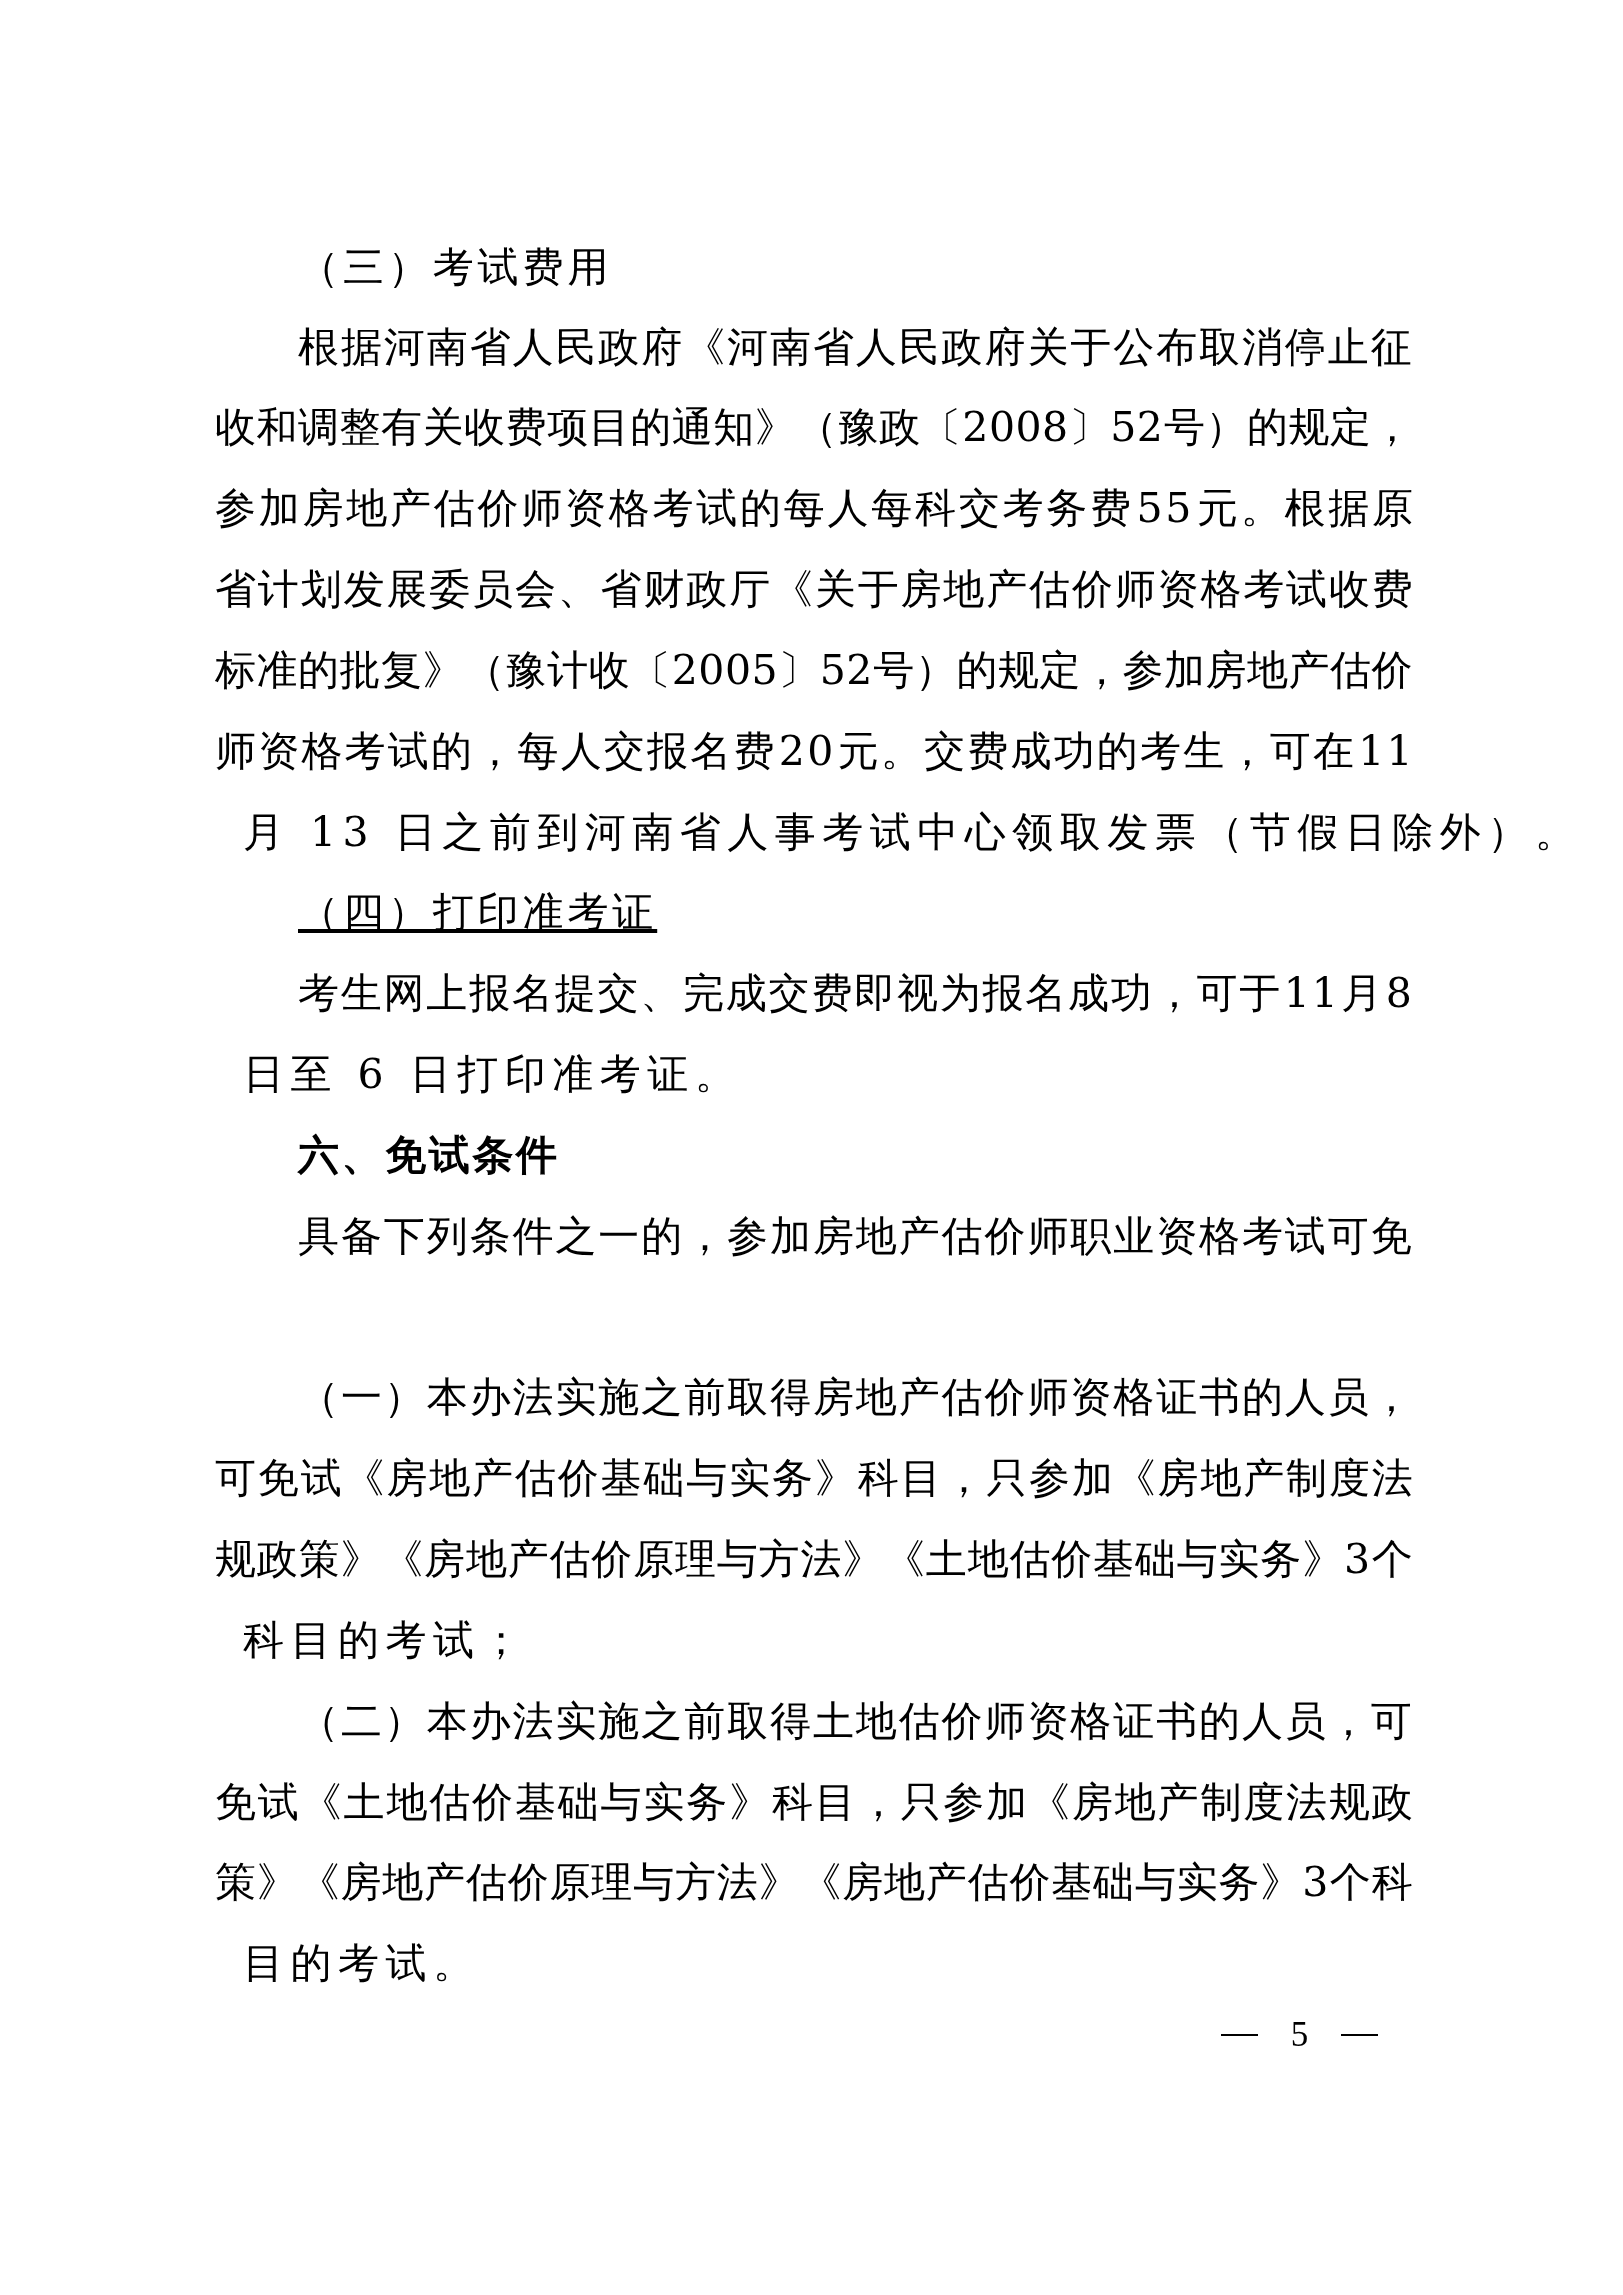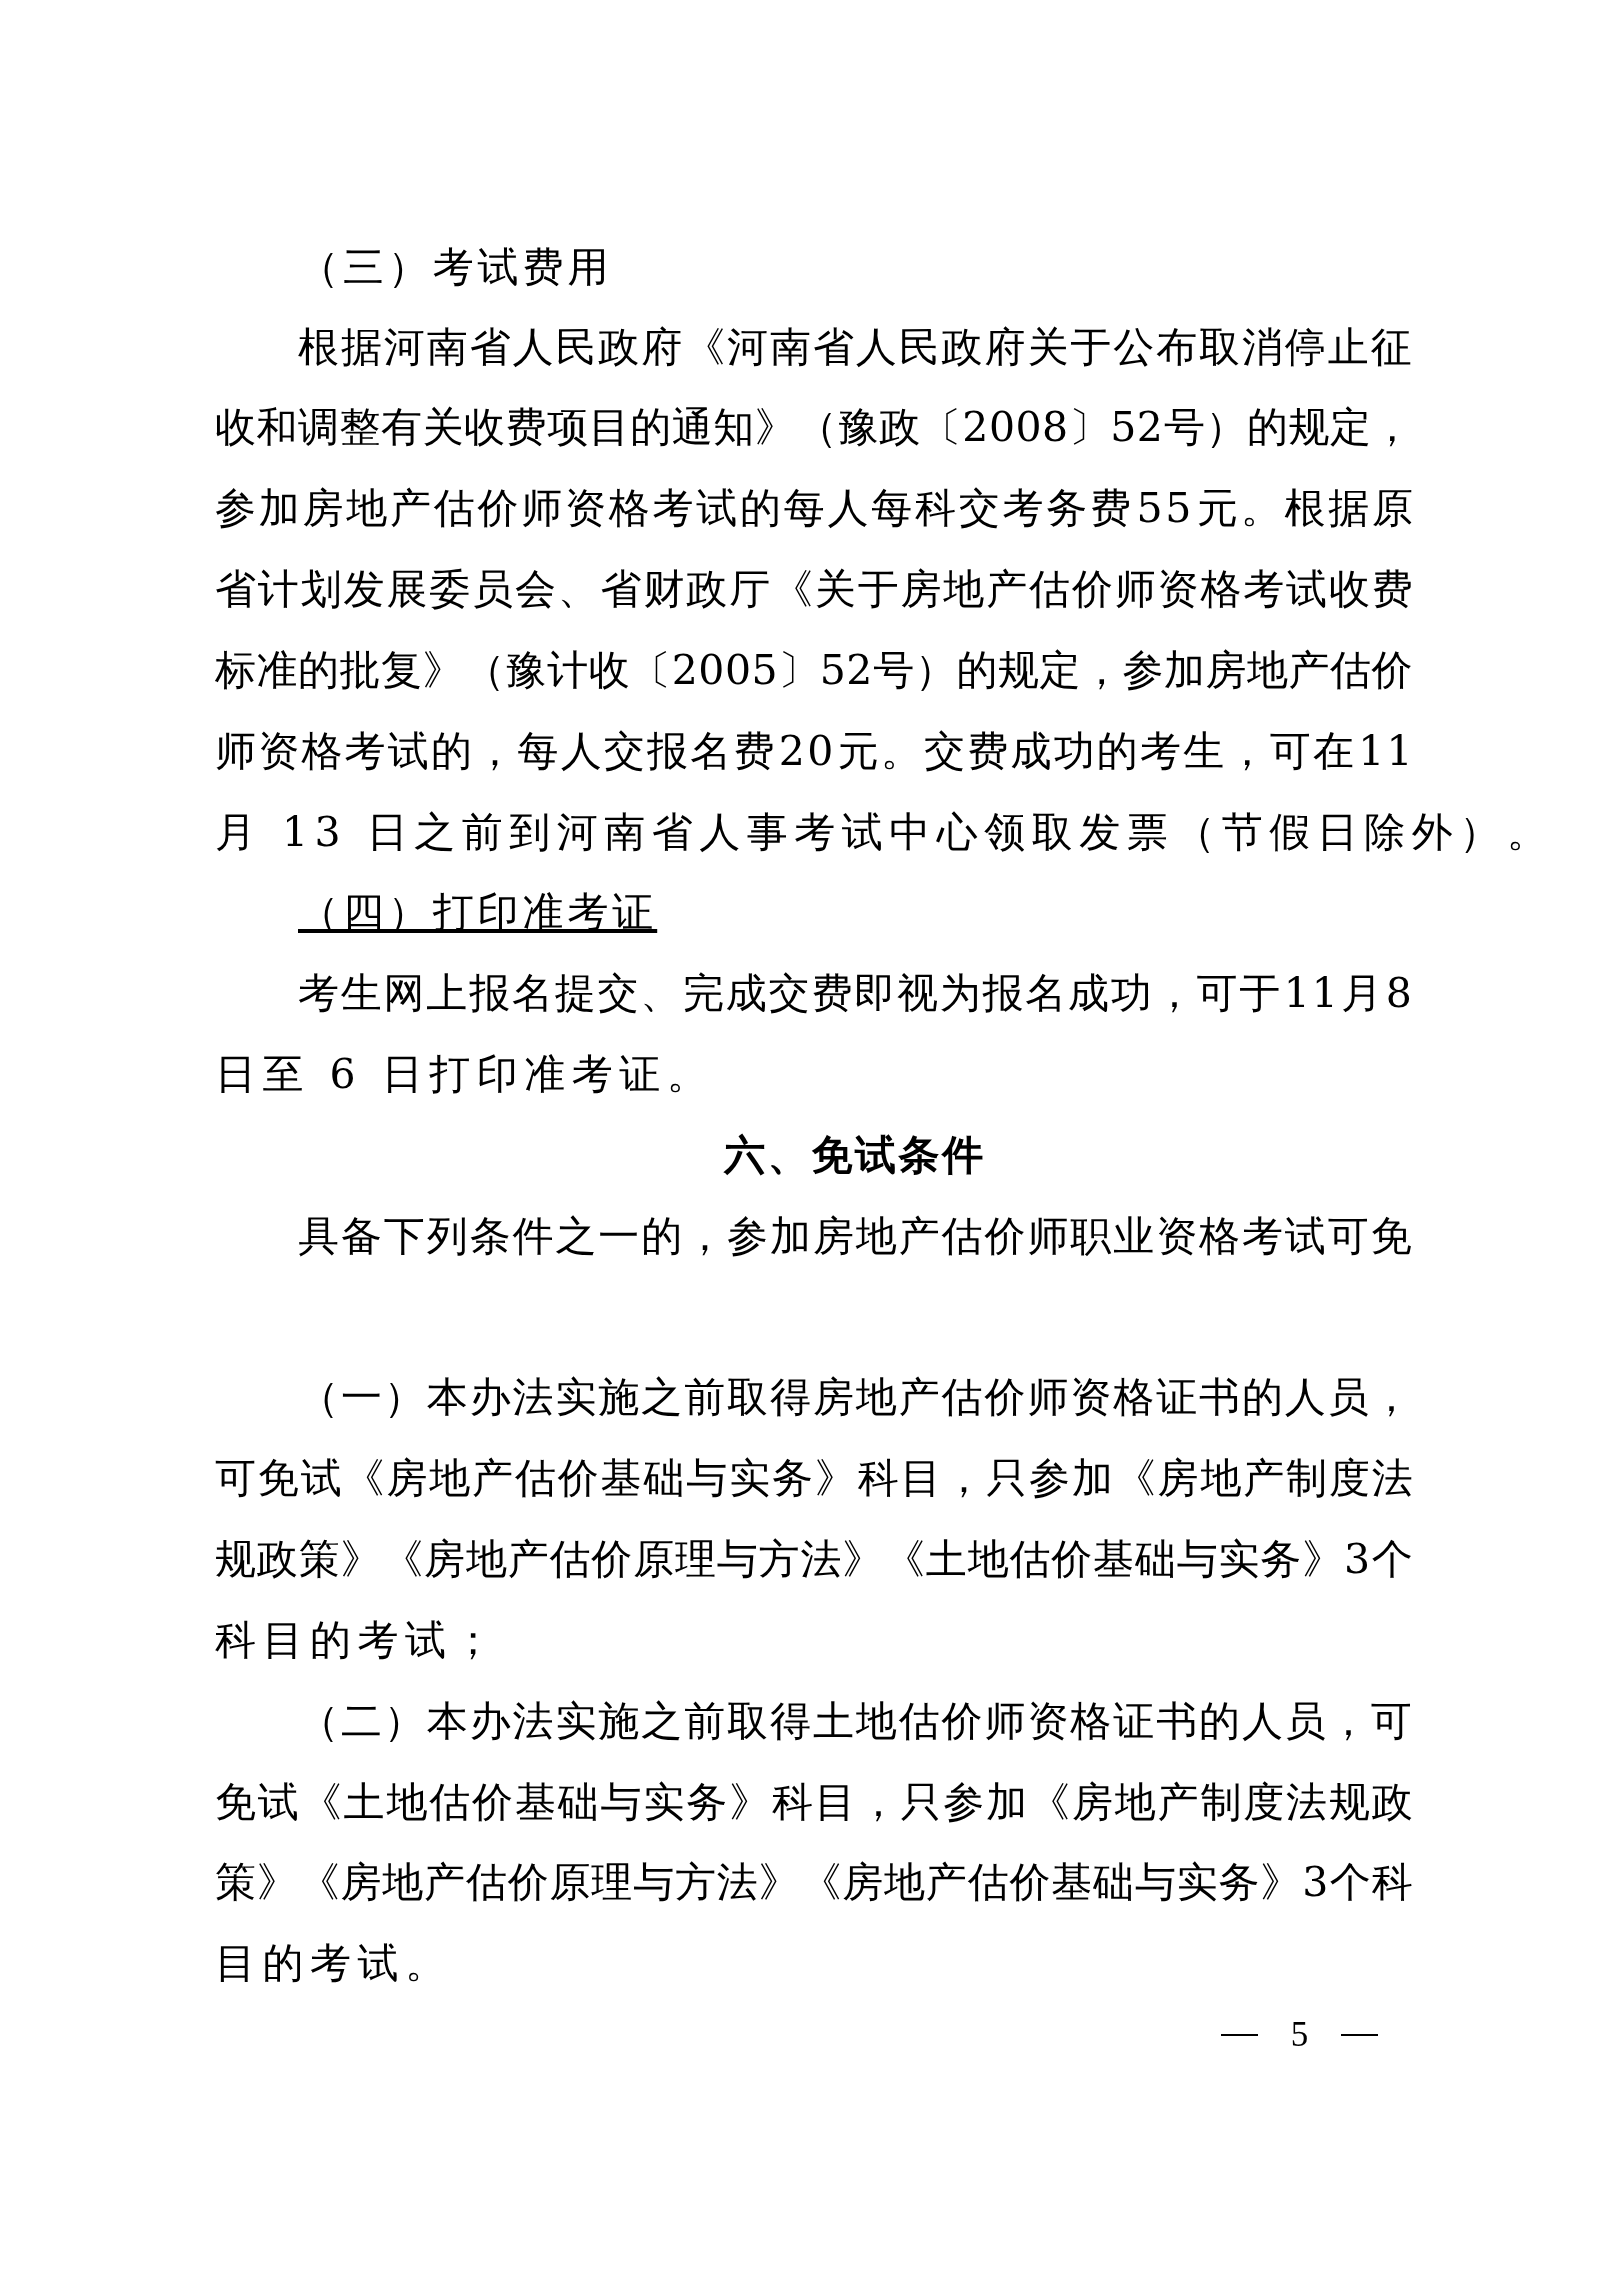--- a/index.html
+++ b/index.html
@@ -16,21 +16,21 @@
     font-family: "DejaVu Serif", "Liberation Serif", serif;
     font-size: 41px;
     line-height: 52px;
     white-space: nowrap;
     color: #000;
   }
   .line.full {
     text-align: justify;
     text-align-last: justify;
   }
-  .line.end { text-align: left; letter-spacing: 6.5px; }
+  .line.end { text-align: left; letter-spacing: 6.5px; margin-left: 28px; }
   .line.indent { left: 298px; width: 1114px; }
   .line.heading-kai {
     font-family: "DejaVu Serif", "Liberation Serif", serif;
     letter-spacing: 3.9px;
     text-align: left;
   }
   .line.heading-bold {
     font-family: "DejaVu Sans", "Liberation Sans", sans-serif;
     font-weight: bold;
     letter-spacing: 2.6px;
@@ -283,21 +283,21 @@
       <span style="width: 0px;">&nbsp;</span>
       <span>1</span>
       <span>1</span>
       <span style="width: 0px;">&nbsp;</span>
       <span>月</span>
       <span style="width: 0px;">&nbsp;</span>
       <span>8</span>
     </div>
   <div class="line end" style="top:1048px;">日至 6 日打印准考证。</div>
 
-  <div class="line indent heading-bold" style="top:1129px;text-align:center;">六、免试条件</div>
+  <div class="line indent heading-bold" style="top:1129px;">六、免试条件</div>
   <div class="line indent full" style="top: 1210px; display: flex; justify-content: space-between;">
       <span>具</span>
       <span>备</span>
       <span>下</span>
       <span>列</span>
       <span>条</span>
       <span>件</span>
       <span>之</span>
       <span>一</span>
       <span>的</span>

